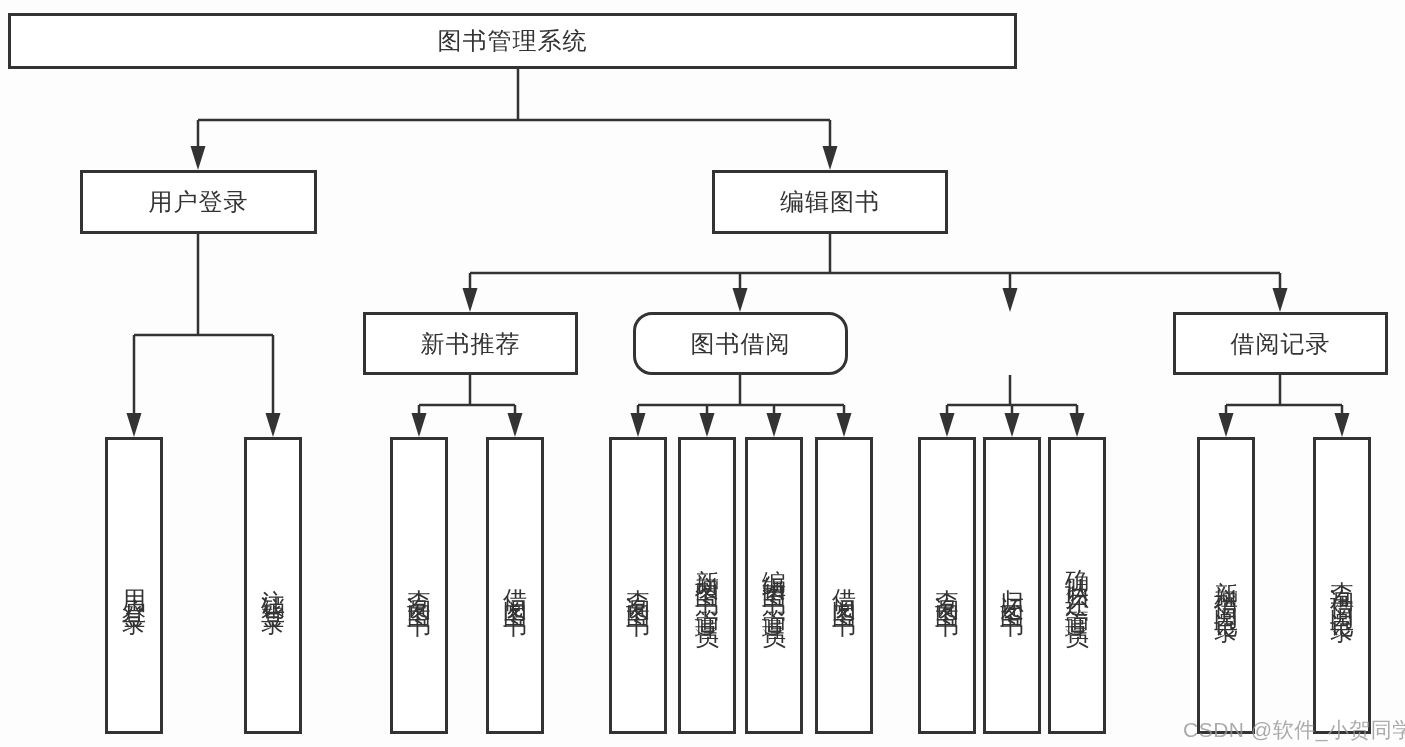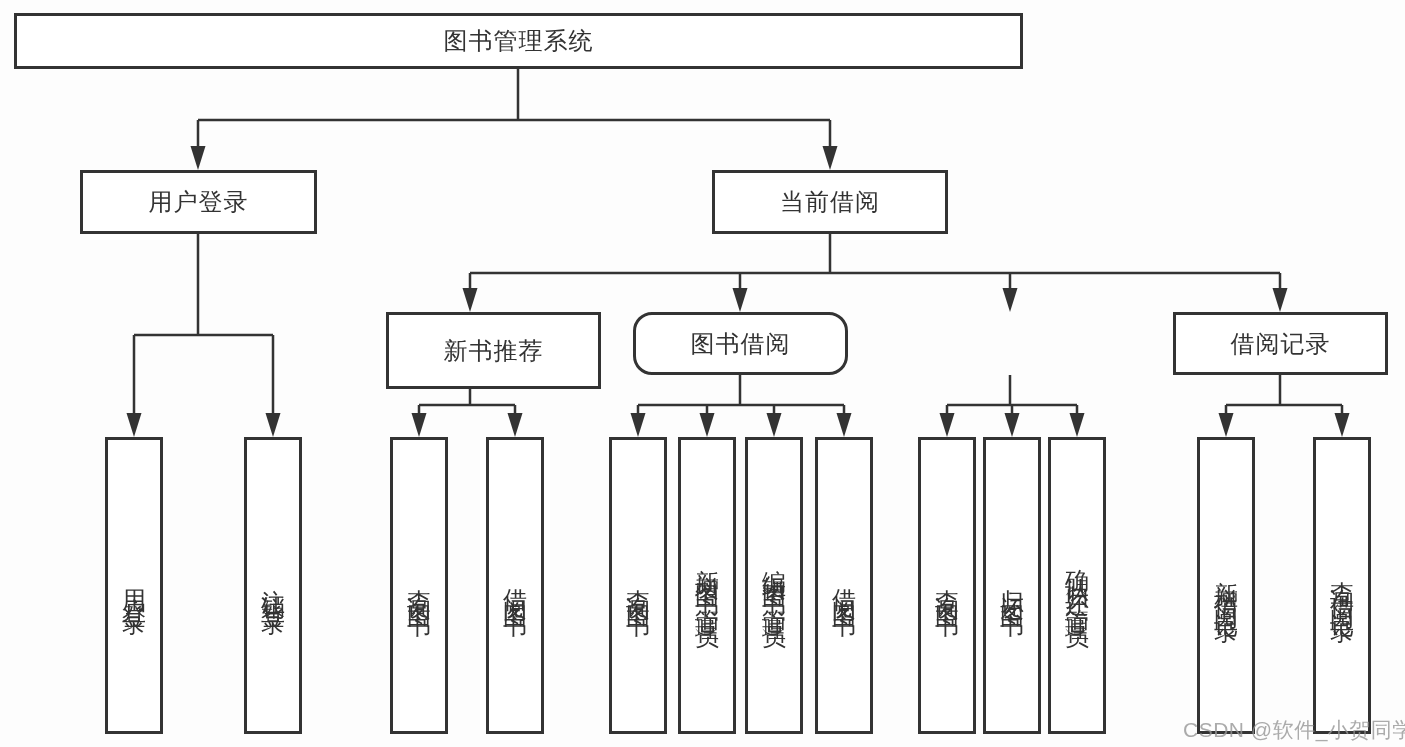--- a/index.html
+++ b/index.html
@@ -81,26 +81,26 @@
       <polygon points="766.5,413 781.5,413 774,437"></polygon>
       <polygon points="836.5,413 851.5,413 844,437"></polygon>
       <polygon points="939.5,413 954.5,413 947,437"></polygon>
       <polygon points="1004.5,413 1019.5,413 1012,437"></polygon>
       <polygon points="1069.5,413 1084.5,413 1077,437"></polygon>
       <polygon points="1218.5,413 1233.5,413 1226,437"></polygon>
       <polygon points="1334.5,413 1349.5,413 1342,437"></polygon>
     </g>
   </svg>
 
-  <div class="box hlabel" style="left:14px; top:13px; width:1009px; height:56px;">图书管理系统</div>
+  <div class="box hlabel" style="left:8px; top:13px; width:1009px; height:56px;">图书管理系统</div>
 
   <div class="box hlabel" style="left:80px; top:170px; width:237px; height:64px;">用户登录</div>
-  <div class="box hlabel" style="left:712px; top:170px; width:236px; height:64px;">当前借阅</div>
+  <div class="box hlabel" style="left:712px; top:170px; width:236px; height:64px;">编辑图书</div>
 
-  <div class="box hlabel" style="left:363px; top:312px; width:215px; height:77px;margin-left:23px;">新书推荐</div>
+  <div class="box hlabel" style="left:363px; top:312px; width:215px; height:63px;">新书推荐</div>
   <div class="box hlabel" style="left:633px; top:312px; width:215px; height:63px;border-radius:19px;">图书借阅</div>
   <div class="box hlabel" style="left:1173px; top:312px; width:215px; height:63px;">借阅记录</div>
 
   <div class="box leaf" style="left:105px; top:437px; width:58px; height:297px;">
     <span>用户登录</span>
   </div>
   <div class="box leaf" style="left:244px; top:437px; width:58px; height:297px;">
     <span>注销登录</span>
   </div>
 

